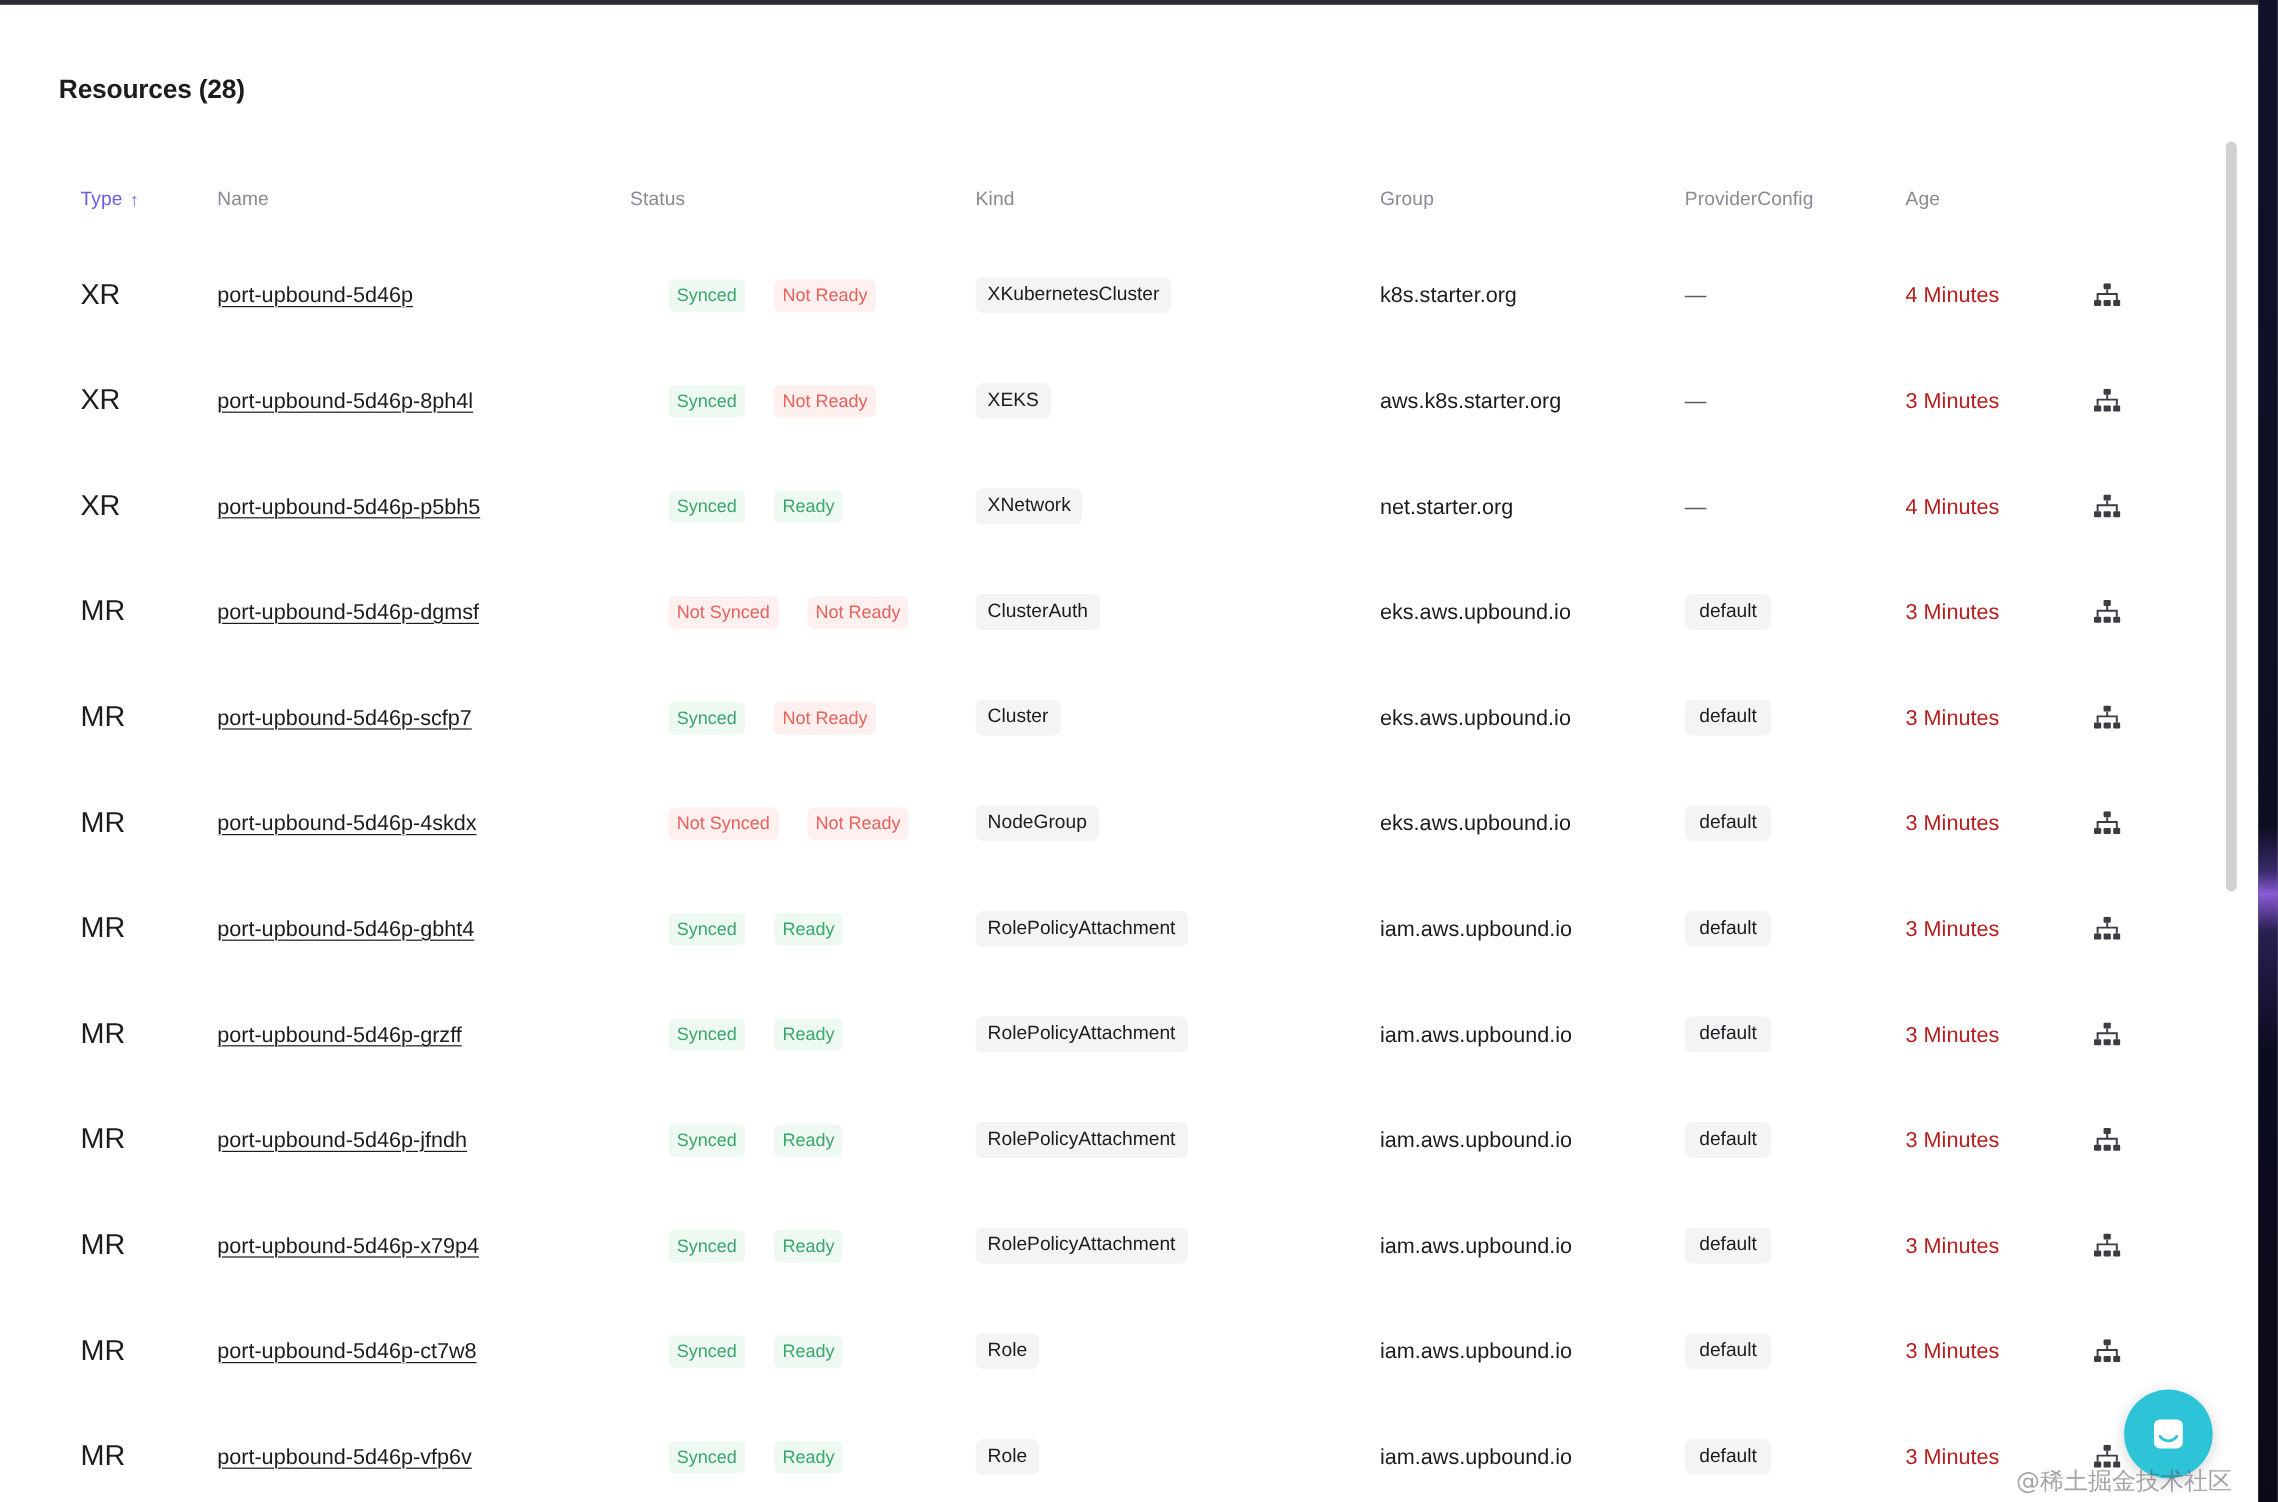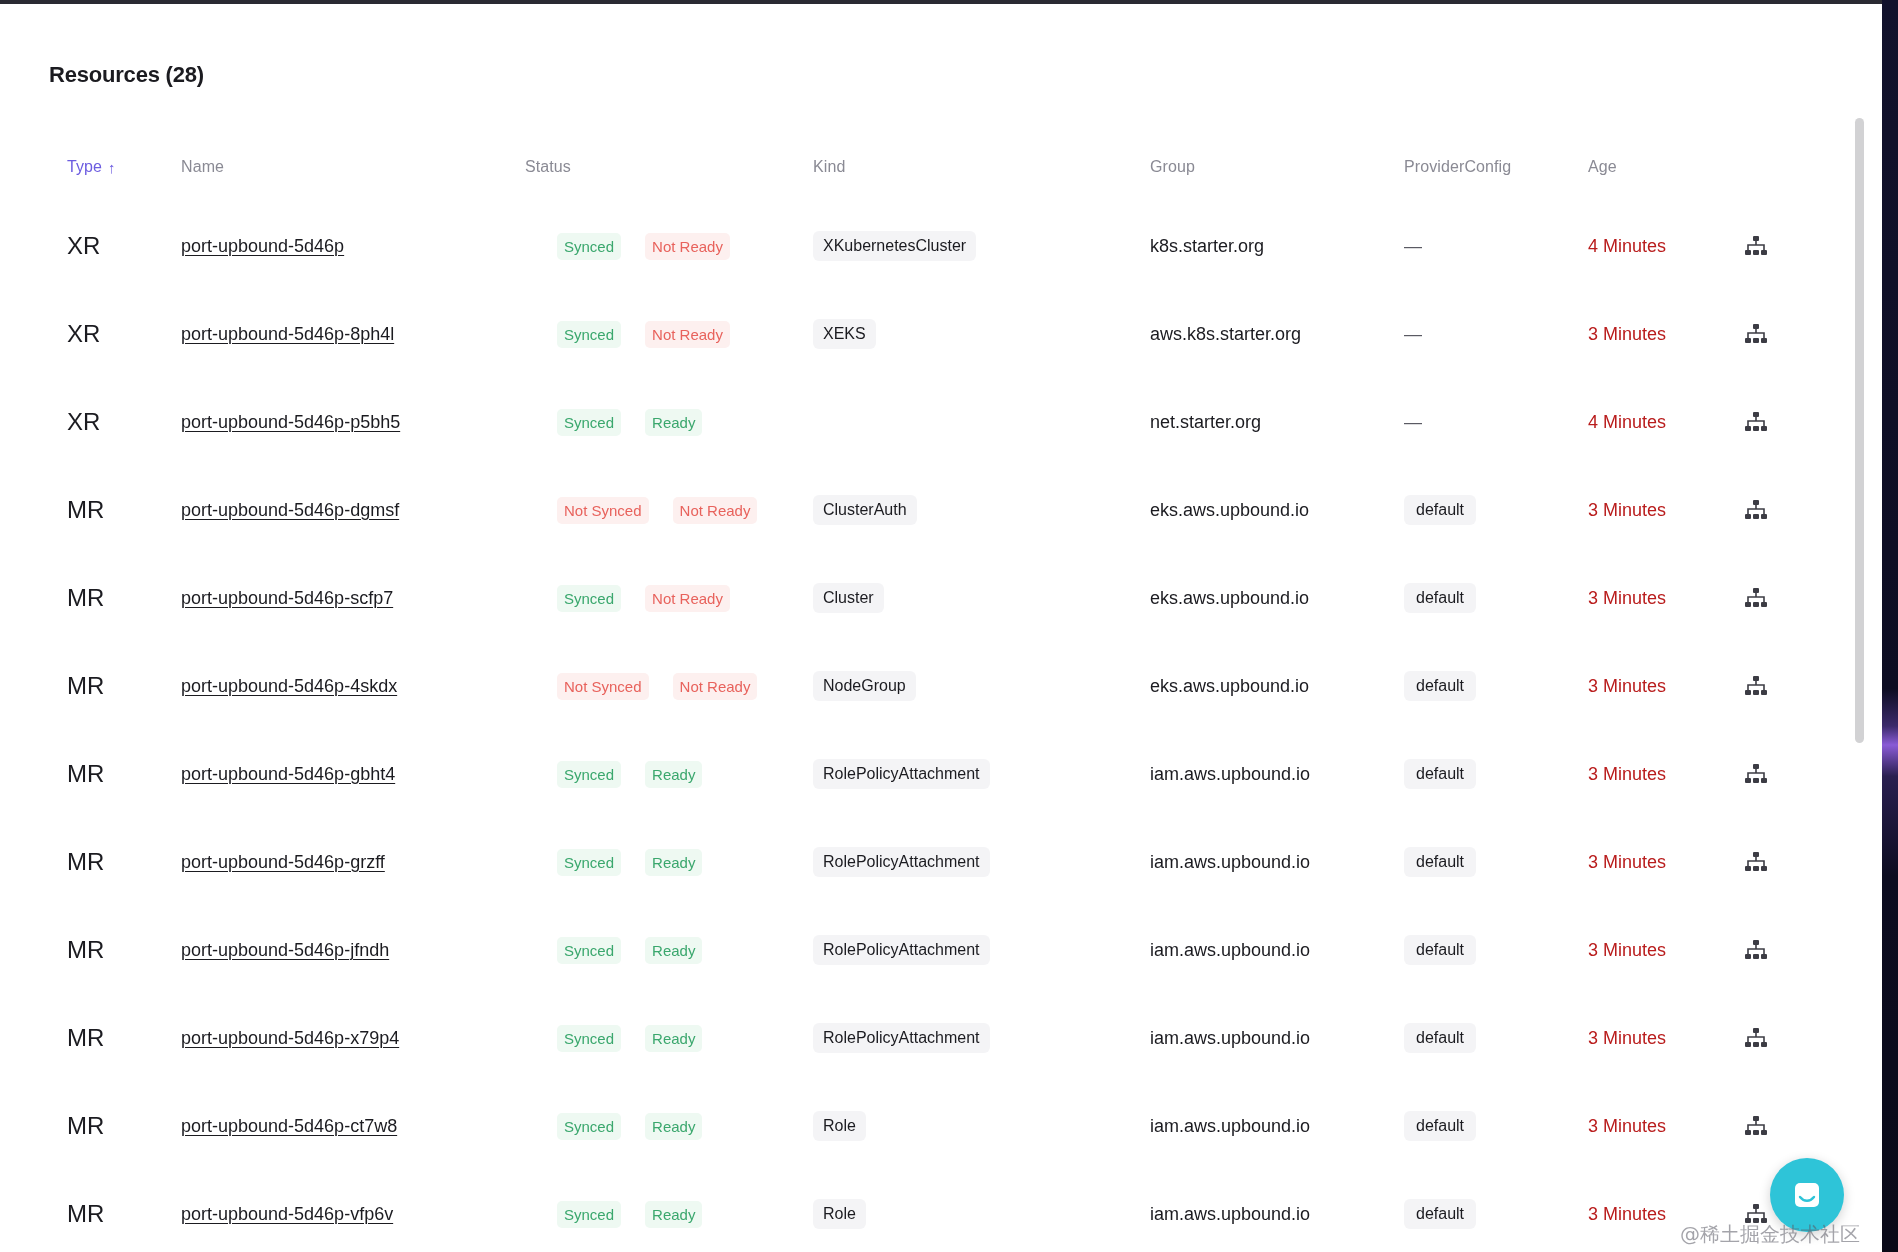--- a/index.html
+++ b/index.html
@@ -338,20 +338,23 @@
           </div>
           <div class="cell c-name">
             <a class="td-name" href="#">port-upbound-5d46p-p5bh5</a>
           </div>
           <div class="cell c-status">
             <span class="status-wrap">
               <span class="chip ok">Synced</span>
               <span class="chip ok">Ready</span>
             </span>
           </div>
+          <div class="cell c-kind">
+            <span class="chip kindpill">XNetwork</span>
+          </div>
           <div class="cell c-group">
             <span class="td-group">net.starter.org</span>
           </div>
           <div class="cell c-pc">
             <span class="td-dash">—</span>
           </div>
           <div class="cell c-age">
             <span class="td-age">4 Minutes</span>
           </div>
           <div class="cell c-graph">

